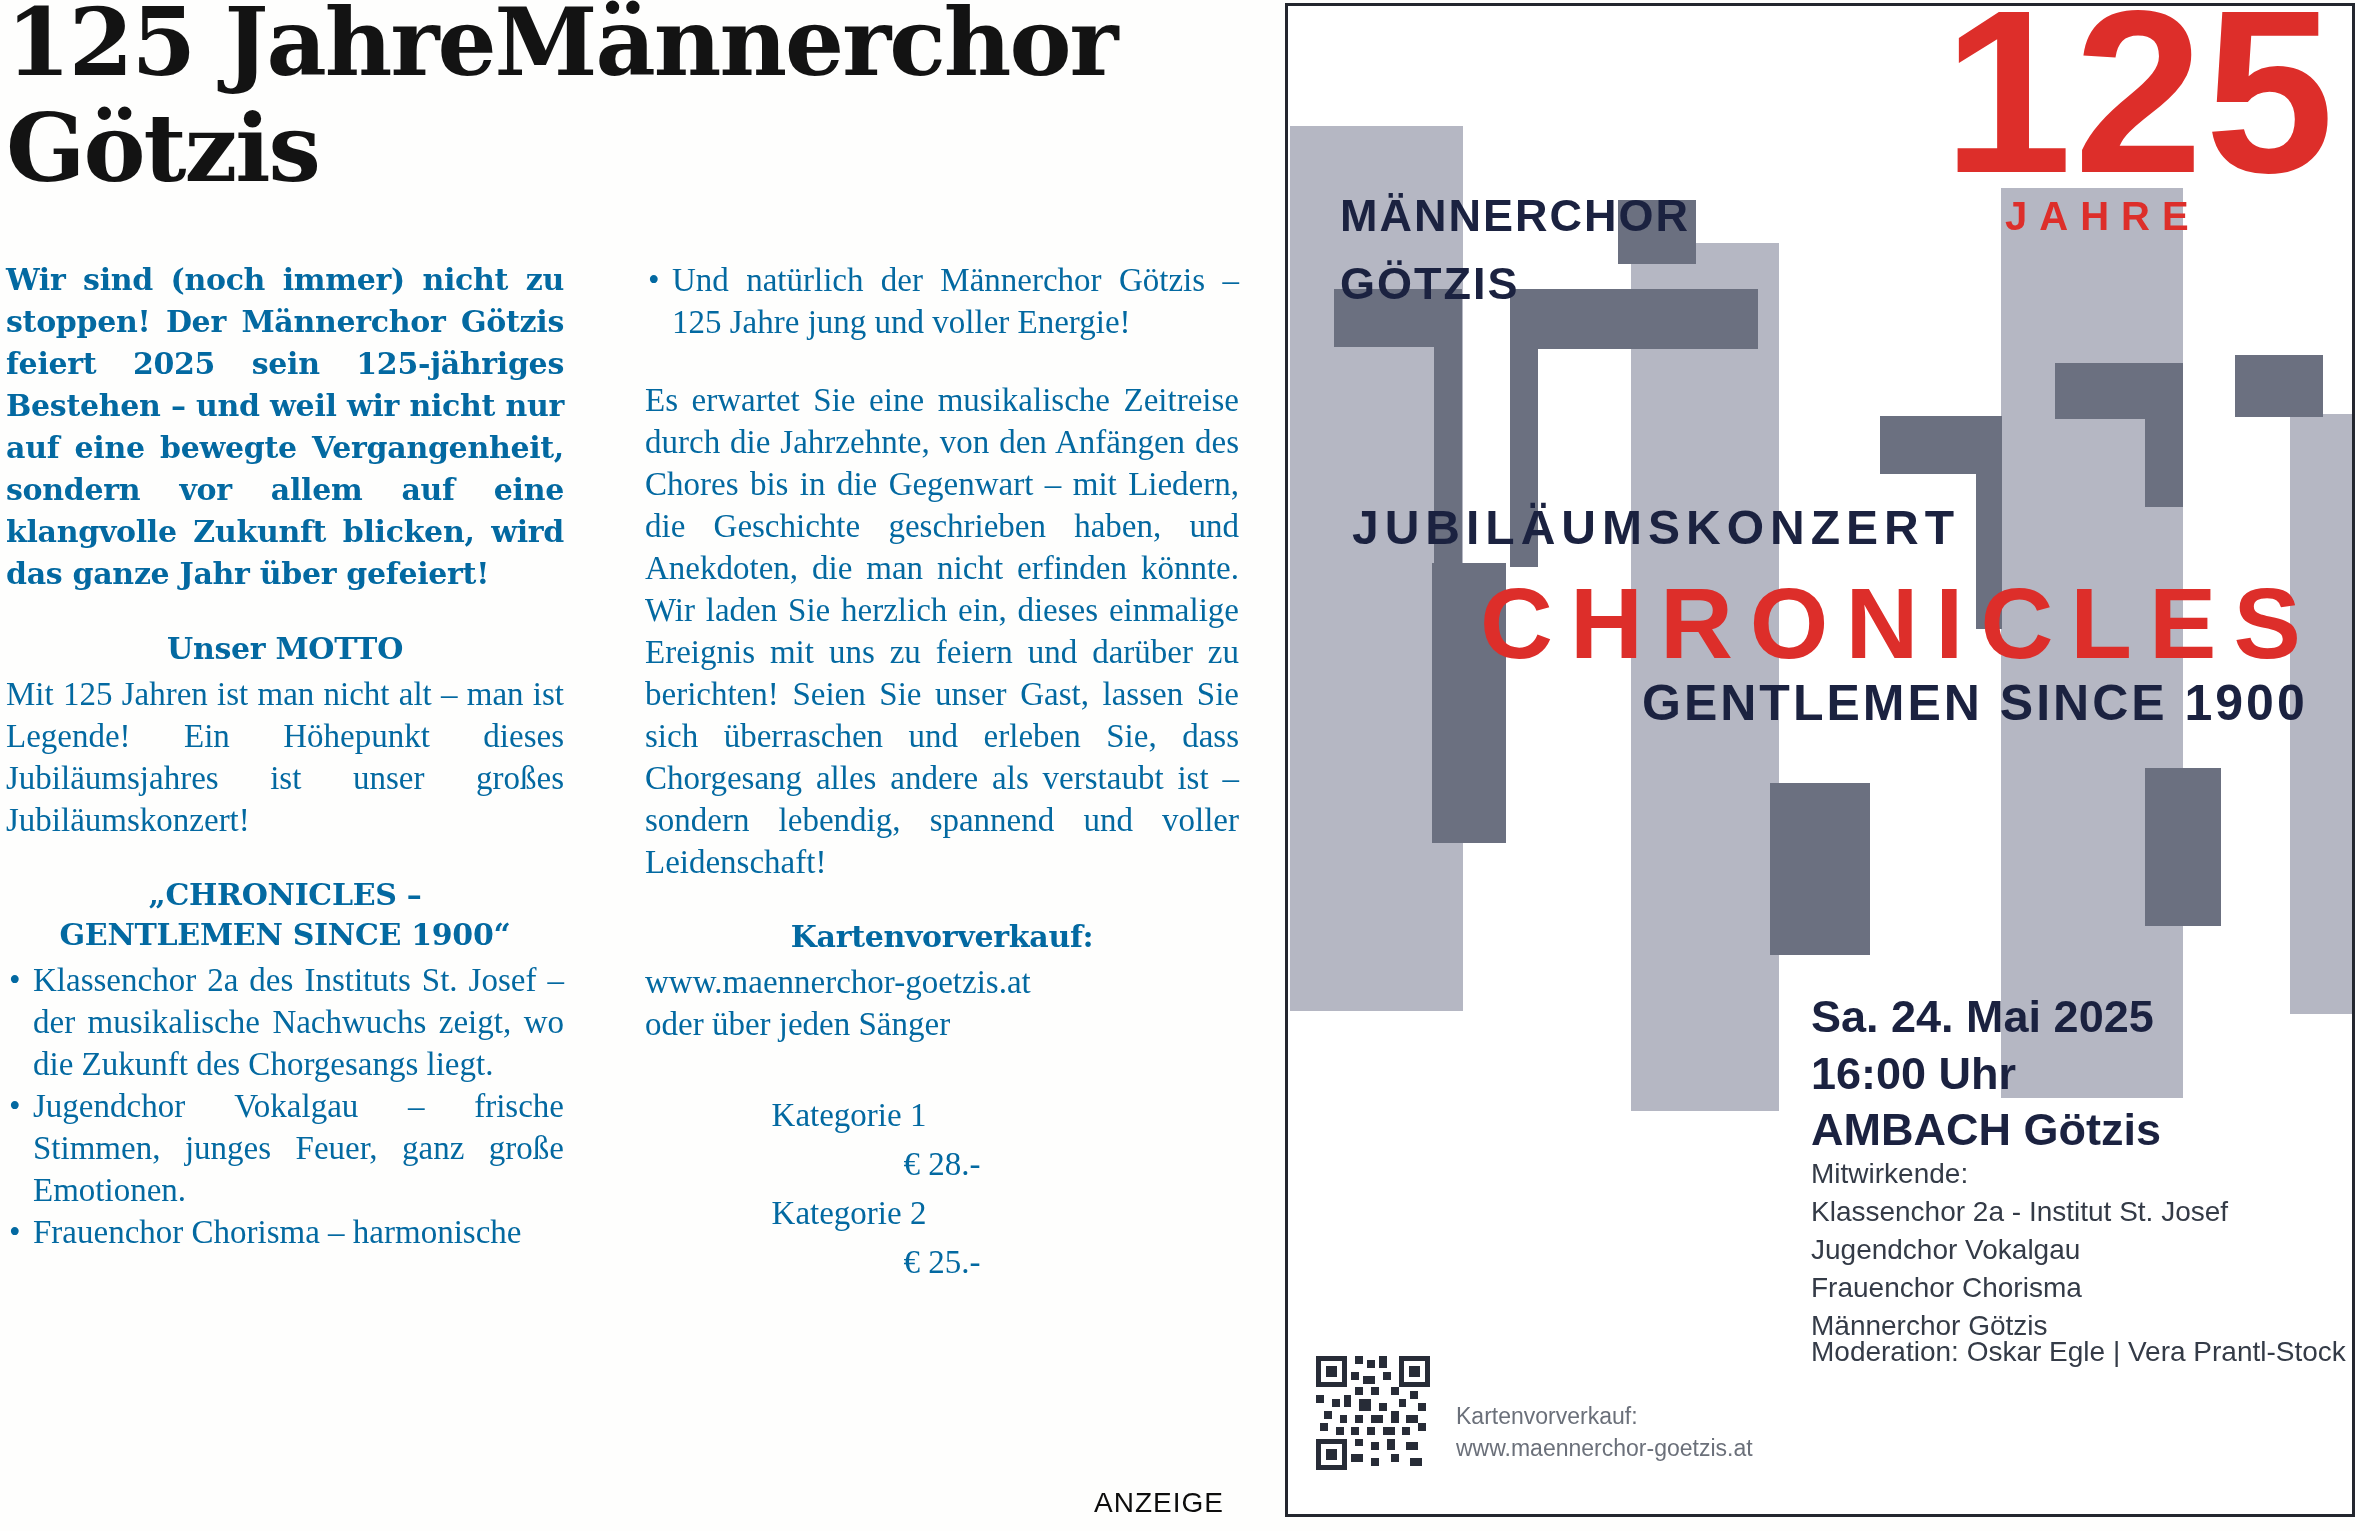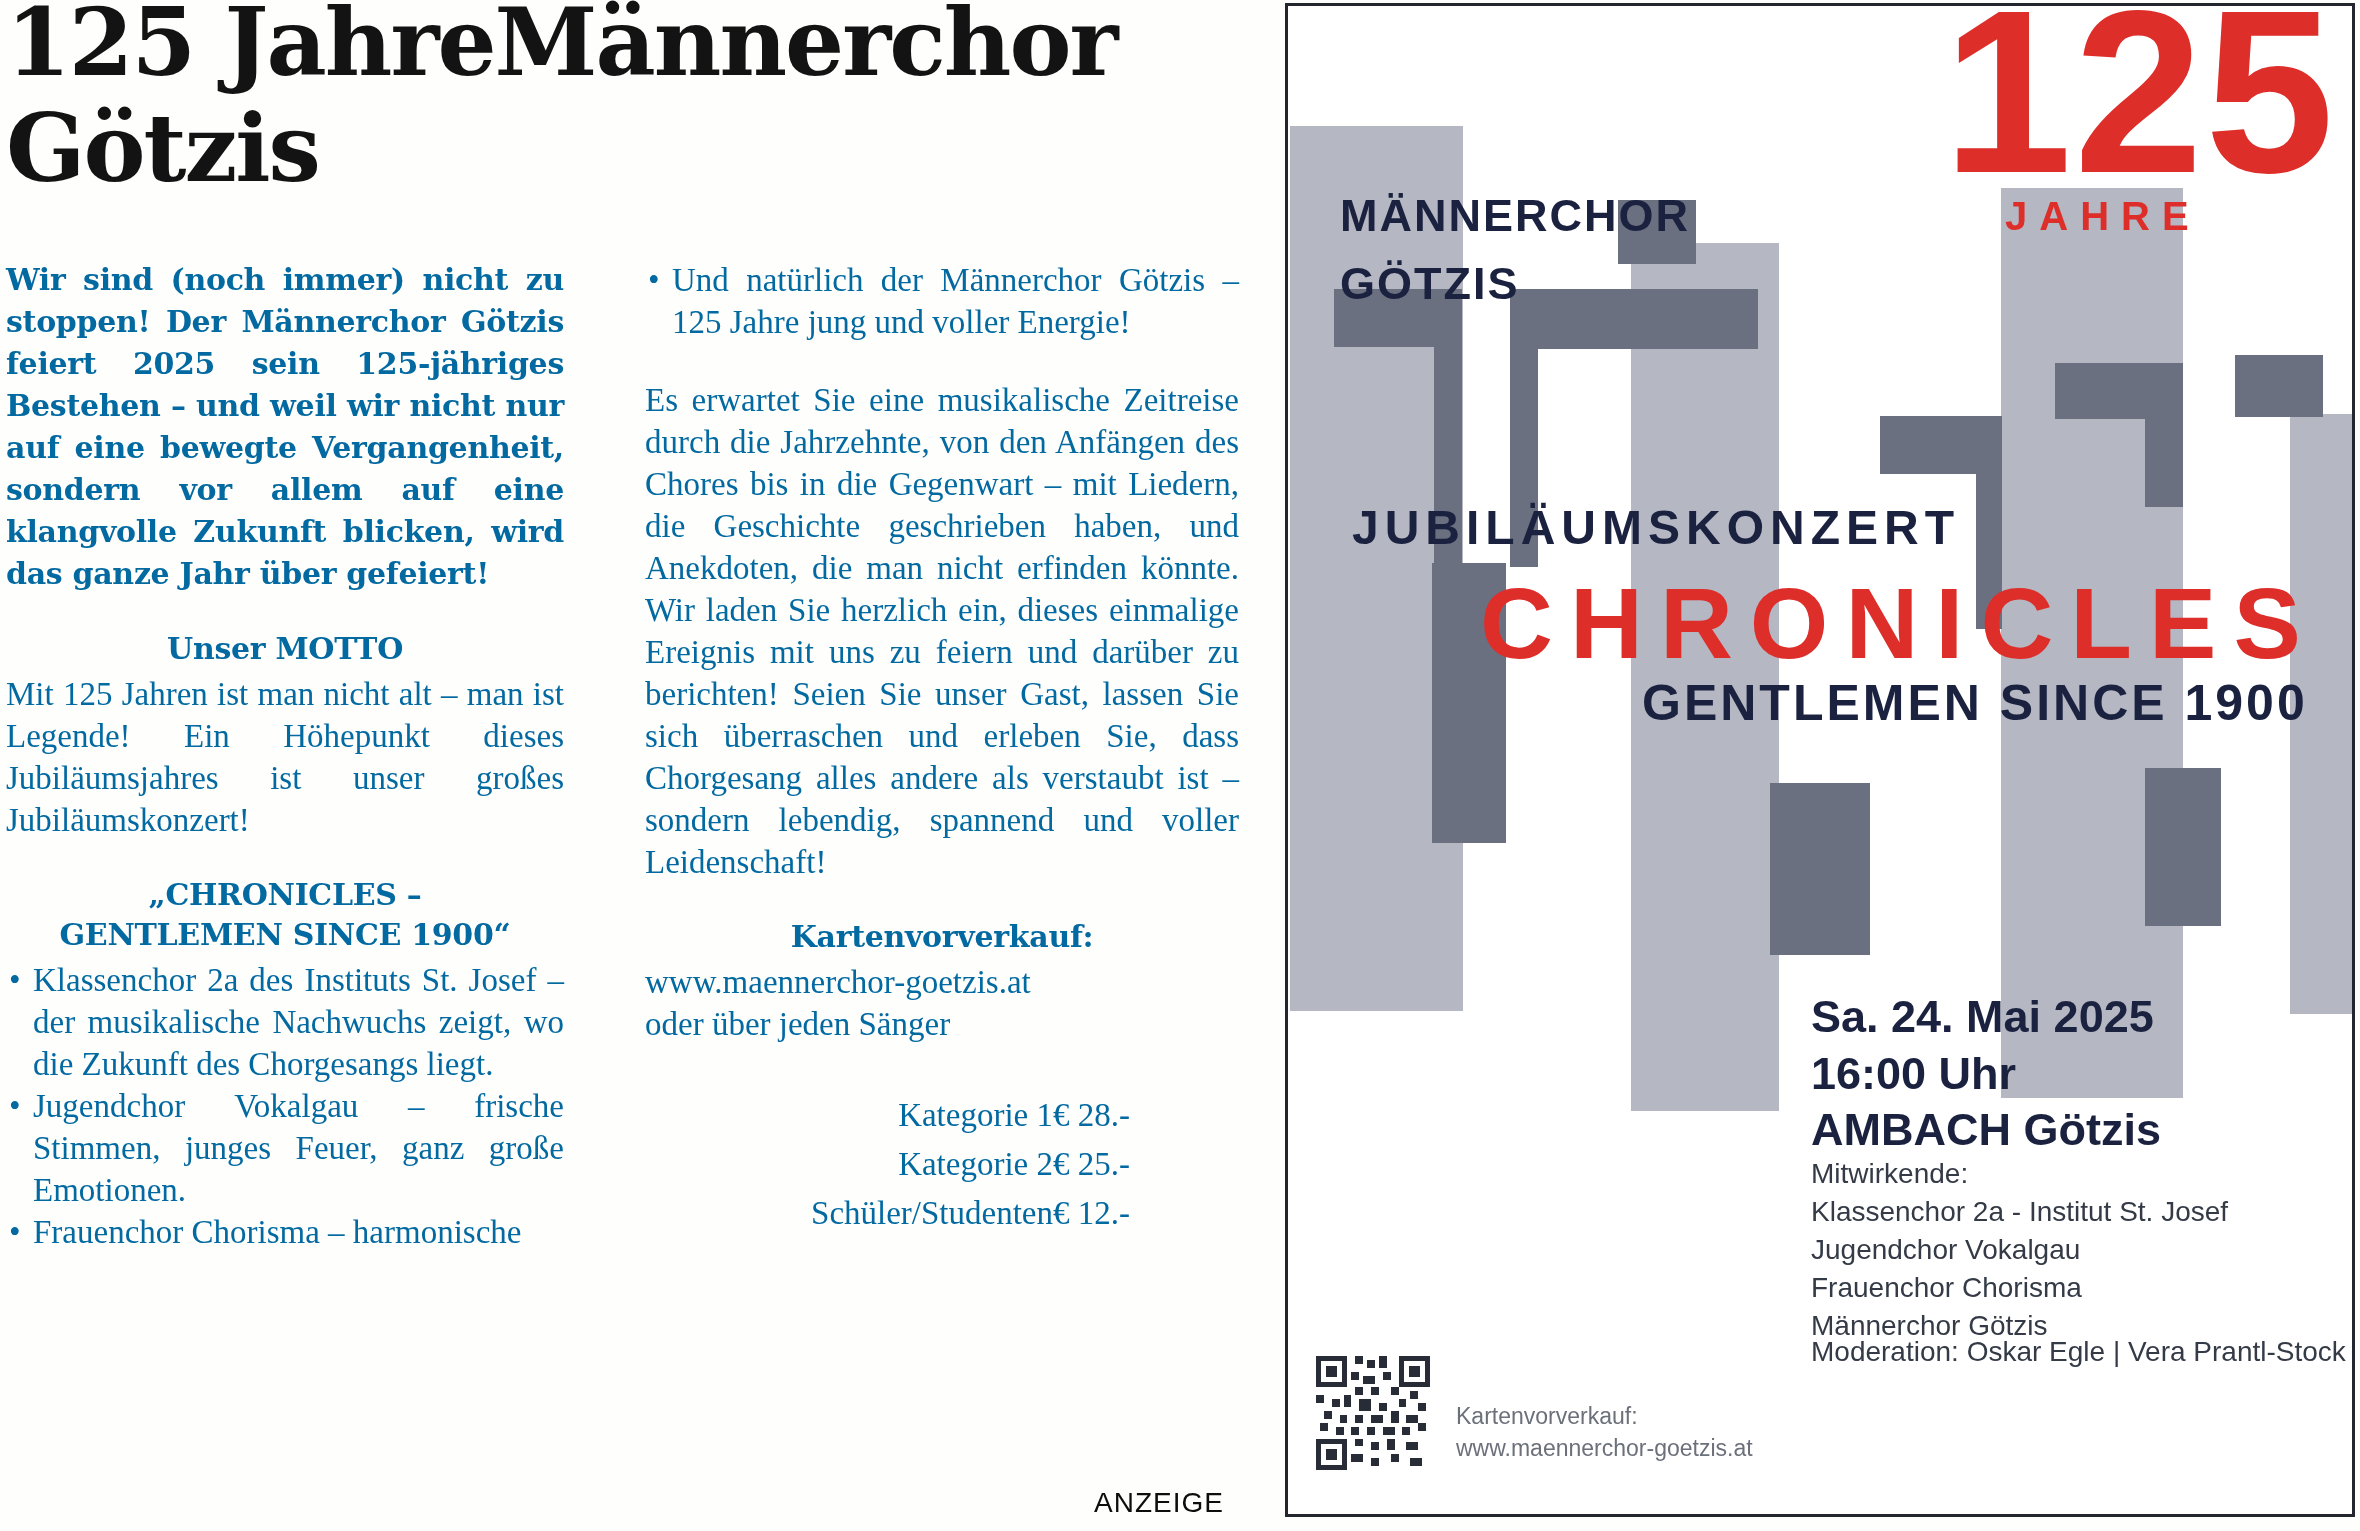--- a/index.html
+++ b/index.html
@@ -18,21 +18,21 @@
   .lead { font-family:"DejaVu Serif",serif; font-weight:700; font-size:30px; line-height:42px; letter-spacing:-0.3px; }
   .subhead { font-family:"DejaVu Serif",serif; font-weight:700; font-size:30px; line-height:40px;
              margin-top:34px; margin-bottom:4px; text-align:center; letter-spacing:-0.3px; }
   .subhead .shl { display:block; }
   .bullet { position:relative; padding-left:27px; }
   .bullet .bm { position:absolute; left:3px; top:0; }
   .cont { padding-left:27px; }
   .para-gap { margin-top:36px; }
   .tight { text-align:left; }
   .prices { margin-top:46px; }
-  .price-row { display:flex; line-height:49px; text-align:right; }
+  .price-row { display:flex; line-height:49px; text-align:center;flex-direction:column; }
   .price-row .pl { width:408px; }
   .price-row .pv { }
   .anzeige { position:absolute; left:1094px; top:1487px; font-family:"Liberation Sans",sans-serif;
              font-size:28px; letter-spacing:1px; color:#0d0d0d; }
 
   
   .poster { position:absolute; left:1285px; top:3px; width:1070px; height:1514px; background:#ffffff;
             border:3px solid #23262e; overflow:hidden; font-family:"Liberation Sans",sans-serif; }
   .bar { position:absolute; }
   .bar.light { background:#b5b7c3; }
@@ -106,24 +106,20 @@
       <p class="tight">oder über jeden Sänger</p>
 
       <div class="prices">
         <div class="price-row">
           <span class="pl">Kategorie 1</span>
           <span class="pv">€ 28.-</span>
         </div>
         <div class="price-row">
           <span class="pl">Kategorie 2</span>
           <span class="pv">€ 25.-</span>
-        </div>
-        <div class="price-row">
-          <span class="pl">Schüler/Studenten</span>
-          <span class="pv">€ 12.-</span>
         </div>
       </div>
     </div>
 
     <div class="anzeige">ANZEIGE</div>
   </div>
 
   <div class="poster">
 
     <div class="bar light" style="left:2px;   top:120px; width:173px; height:885px;"></div>

